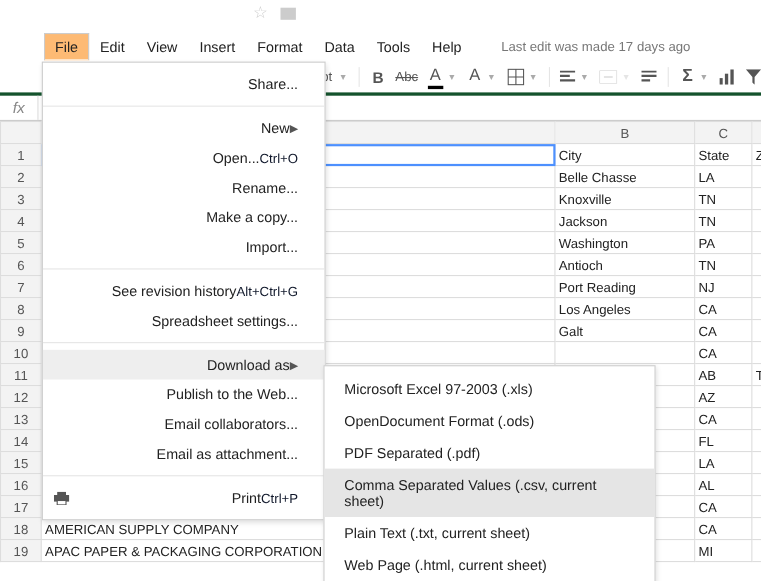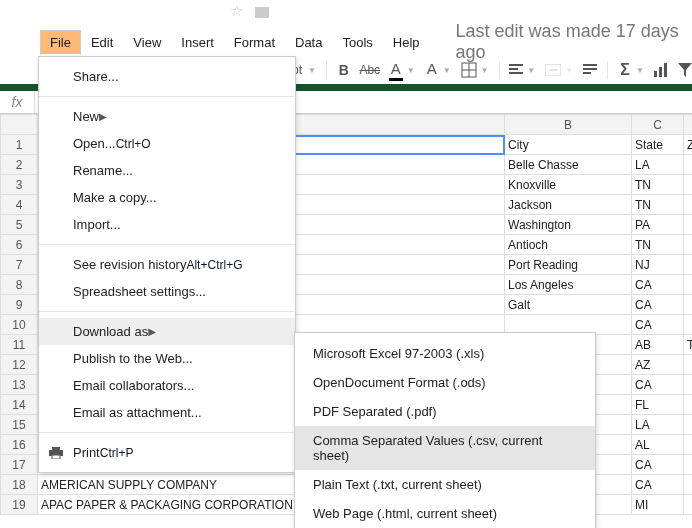--- a/index.html
+++ b/index.html
@@ -2,47 +2,47 @@
 <html><head>
 <meta charset="utf-8">
 <style>
   html,body{margin:0;padding:0;font-family:Arial,Helvetica,sans-serif;font-size:13px;color:#222;background:#fff;width:692px;height:528px;overflow:hidden}
   .topbar{height:26px;padding:2px 0 0 230px;color:#aaa}
   .topbar .star{font-size:15px;color:#ccc;margin-right:8px}
   .topbar .folder{display:inline-block;width:14px;height:11px;background:#ccc;vertical-align:middle}
   .menubar{height:28px;padding-left:40px;display:flex;align-items:center;gap:0;border-bottom:0}
   .menubar .mitem{padding:5px 10px;color:#222;cursor:default}
   .menubar .mitem.active{border:1px solid #ccc;border-bottom:1px solid #fff;padding:4px 9px;position:relative;z-index:5;background:#fdba74}
-  .menubar .lastedit{margin-left:26px;color:#777;font-size:18px}
+  .menubar .lastedit{margin-left:26px;color:#777;font-size:12px}
   .toolbar{height:28px;padding-left:290px;display:flex;align-items:center;gap:10px;color:#555}
   .toolbar .sep{width:1px;height:18px;background:#e5e5e5}
   .toolbar .tbtn{width:18px;height:18px;display:flex;align-items:center;justify-content:center;font-size:12px;color:#555}
   .toolbar .bold{font-weight:bold;font-size:14px}
   .toolbar .abc{text-decoration:line-through;font-size:12px}
   .toolbar .uA{font-size:15px;border-bottom:3px solid #000;line-height:12px}
   .toolbar .fillA{font-size:15px;border-bottom:3px solid #fff;line-height:12px}
   .toolbar .drop{font-size:8px;color:#aaa;margin-left:-6px}
   .toolbar svg{display:block}
-  .fxrow{height:22px;display:flex;align-items:center;border-top:7px solid #14532d;border-bottom:1px solid #ccc}
+  .fxrow{height:22px;display:flex;align-items:center;border-top:3px solid #14532d;border-bottom:1px solid #ccc}
   .fxrow .fx{width:34px;text-align:center;color:#888;font-style:italic;font-size:14px;border-right:1px solid #ddd;padding:3px 0}
   
   .gridwrap{position:relative}
   table.grid{border-collapse:collapse;table-layout:fixed;width:700px}
   table.grid th,table.grid td{border:1px solid #ddd;height:19px;padding:0 3px;font-size:12px;text-align:left;white-space:nowrap;overflow:hidden}
   table.grid th{background:#f3f3f3;font-weight:normal;text-align:center;color:#555}
   table.grid th.rowh{width:30px;text-align:center;background:#f3f3f3}
   table.grid td.rowh{width:30px;text-align:center;background:#f3f3f3;color:#555}
   .colA{width:460px}
   .colB{width:120px}
   .colC{width:45px}
   .colD{width:45px}
   .selcell{outline:2px solid #4d90fe;outline-offset:-2px}
   
   .dropdown{position:absolute;left:38px;top:56px;width:256px;background:#fff;border:1px solid #ccc;box-shadow:1px 2px 5px rgba(0,0,0,0.15);z-index:4;padding:6px 0}
-  .dropdown .ditem{padding:6px 24px 6px 34px;cursor:default;display:flex;justify-content:flex-start;align-items:center;color:#222}
+  .dropdown .ditem{padding:6px 24px 6px 34px;cursor:default;display:flex;justify-content:flex-end;align-items:center;color:#222}
   .dropdown .ditem.highlight{background:#eee}
   .dropdown .dsep{height:1px;background:#e5e5e5;margin:6px 0}
   .dropdown .short{color:#0f172a;font-size:12px}
   .dropdown .arrow{color:#555;font-size:10px}
   .dropdown .printicon{position:absolute;left:10px;width:14px;height:12px}
   
   .submenu{position:absolute;left:294px;top:332px;width:300px;background:#fff;border:1px solid #ccc;box-shadow:1px 2px 5px rgba(0,0,0,0.15);z-index:6;padding:6px 0}
   .submenu .sitem{padding:7px 18px;cursor:default}
   .submenu .sitem.highlight{background:#e5e5e5}
 </style>

